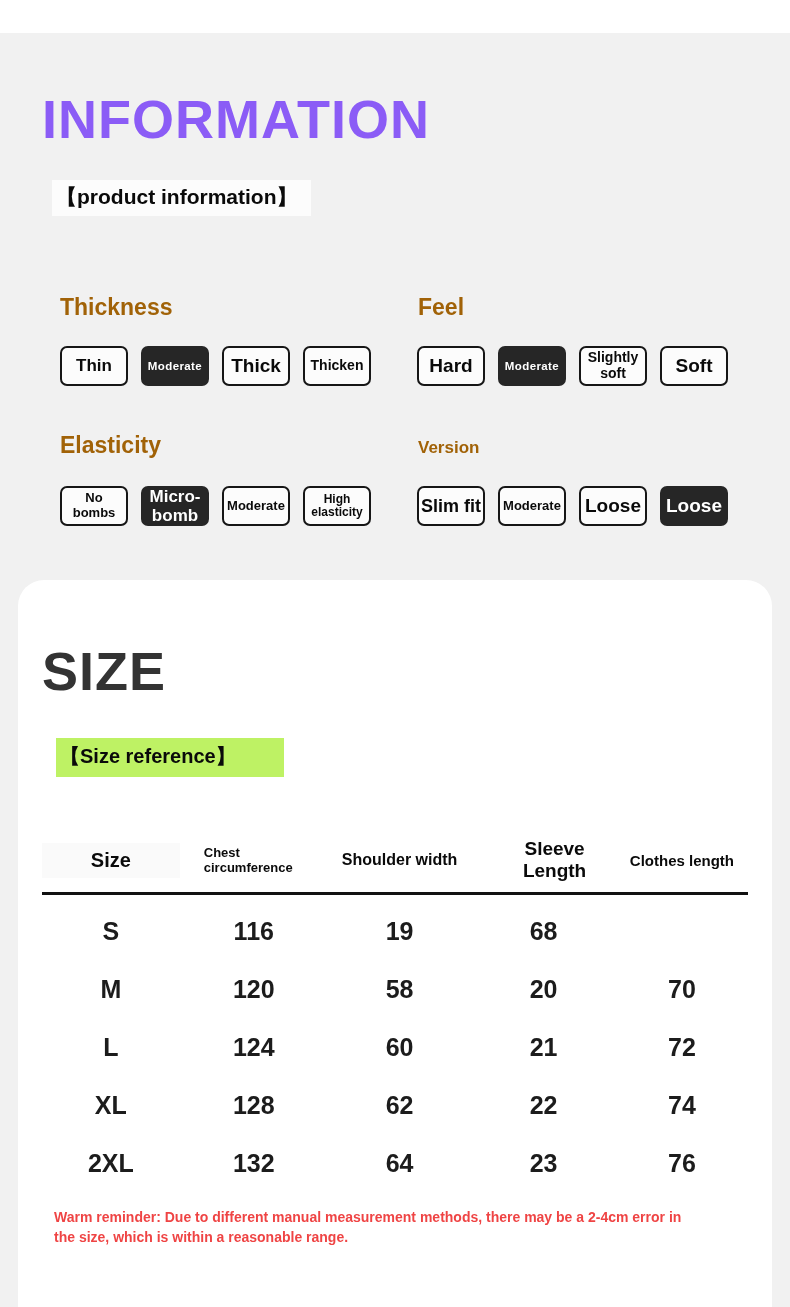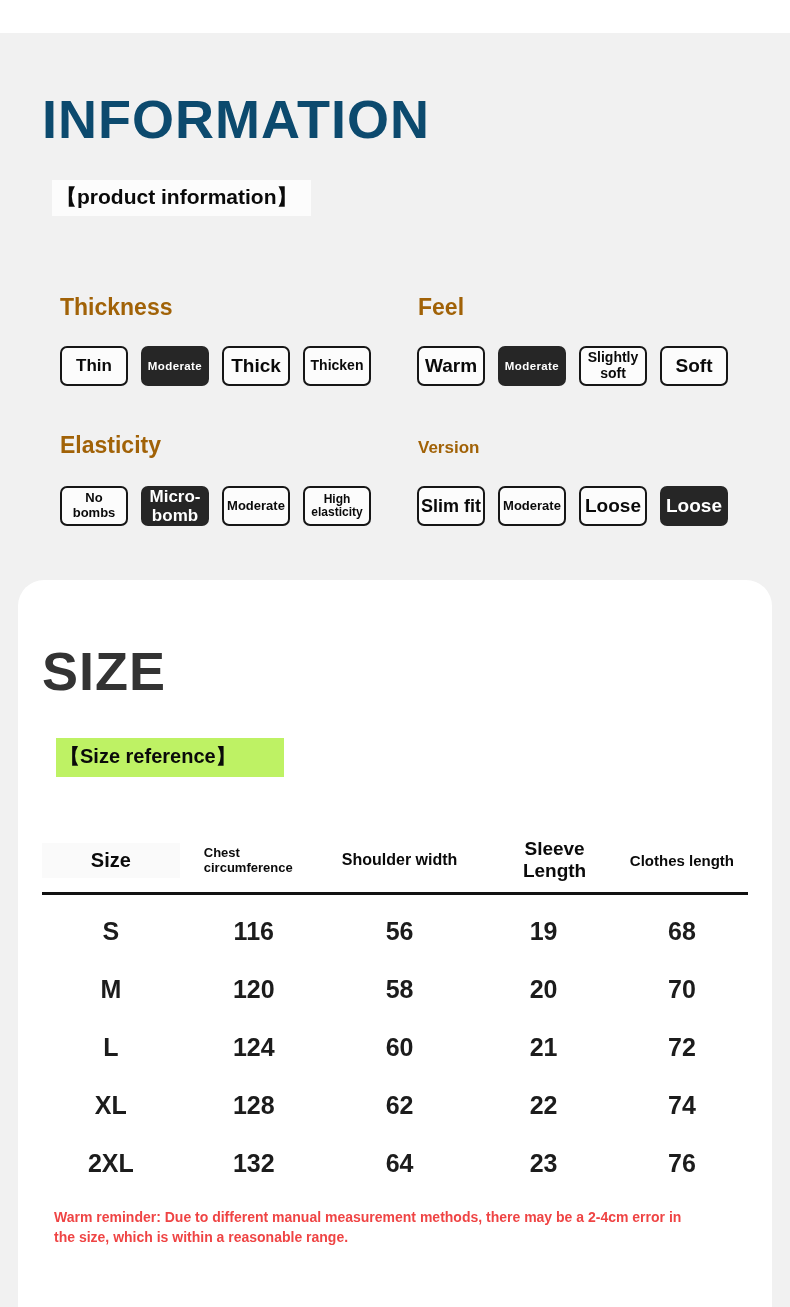--- a/index.html
+++ b/index.html
@@ -12,21 +12,21 @@
     position: relative;
     overflow: hidden;
   }
   .top-white-strip {
     position: absolute; left: 0; top: 0; width: 790px; height: 33px;
     background: #ffffff;
   }
   
   .info-title {
     position: absolute; left: 42px; top: 90px;
-    font-size: 54px; font-weight: bold; color: #0c4a6e;
+    font-size: 54px; font-weight: bold; color: #8b5cf6;
     letter-spacing: 1px; line-height: 1.1;
   }
   .info-subtitle {
     position: absolute; left: 52px; top: 180px;
     font-size: 21px; font-weight: bold; color: #0a0a0a;
     background: rgba(255,255,255,0.75);
     padding: 3px 14px 5px 4px;
   }
   .group-label {
     position: absolute;
@@ -130,21 +130,21 @@
 <div class="group-label lbl-thickness">Thickness</div>
 <div class="btn-row row-thickness">
   <div class="opt fs17">Thin</div>
   <div class="opt selected fs11">Moderate</div>
   <div class="opt fs19">Thick</div>
   <div class="opt fs14">Thicken</div>
 </div>
 
 <div class="group-label lbl-feel">Feel</div>
 <div class="btn-row row-feel">
-  <div class="opt fs19">Warm</div>
+  <div class="opt fs19">Hard</div>
   <div class="opt selected fs11">Moderate</div>
   <div class="opt fs14">Slightly soft</div>
   <div class="opt fs19">Soft</div>
 </div>
 
 <div class="group-label lbl-elasticity">Elasticity</div>
 <div class="btn-row row-elasticity">
   <div class="opt fs13">No bombs</div>
   <div class="opt selected fs17">Micro-bomb</div>
   <div class="opt fs13">Moderate</div>
@@ -169,21 +169,20 @@
       <div class="th th-chest"><span>Chest circumference</span></div>
       <div class="th th-shoulder">Shoulder width</div>
       <div class="th th-sleeve">Sleeve Length</div>
       <div class="th th-clothes">Clothes length</div>
     </div>
     <div class="divider"></div>
     <div class="tbody">
       <div class="tr body-row">
         <div class="td">S</div>
         <div class="td">116</div>
-        <div class="td">56</div>
         <div class="td">19</div>
         <div class="td">68</div>
       </div>
       <div class="tr body-row">
         <div class="td">M</div>
         <div class="td">120</div>
         <div class="td">58</div>
         <div class="td">20</div>
         <div class="td">70</div>
       </div>

